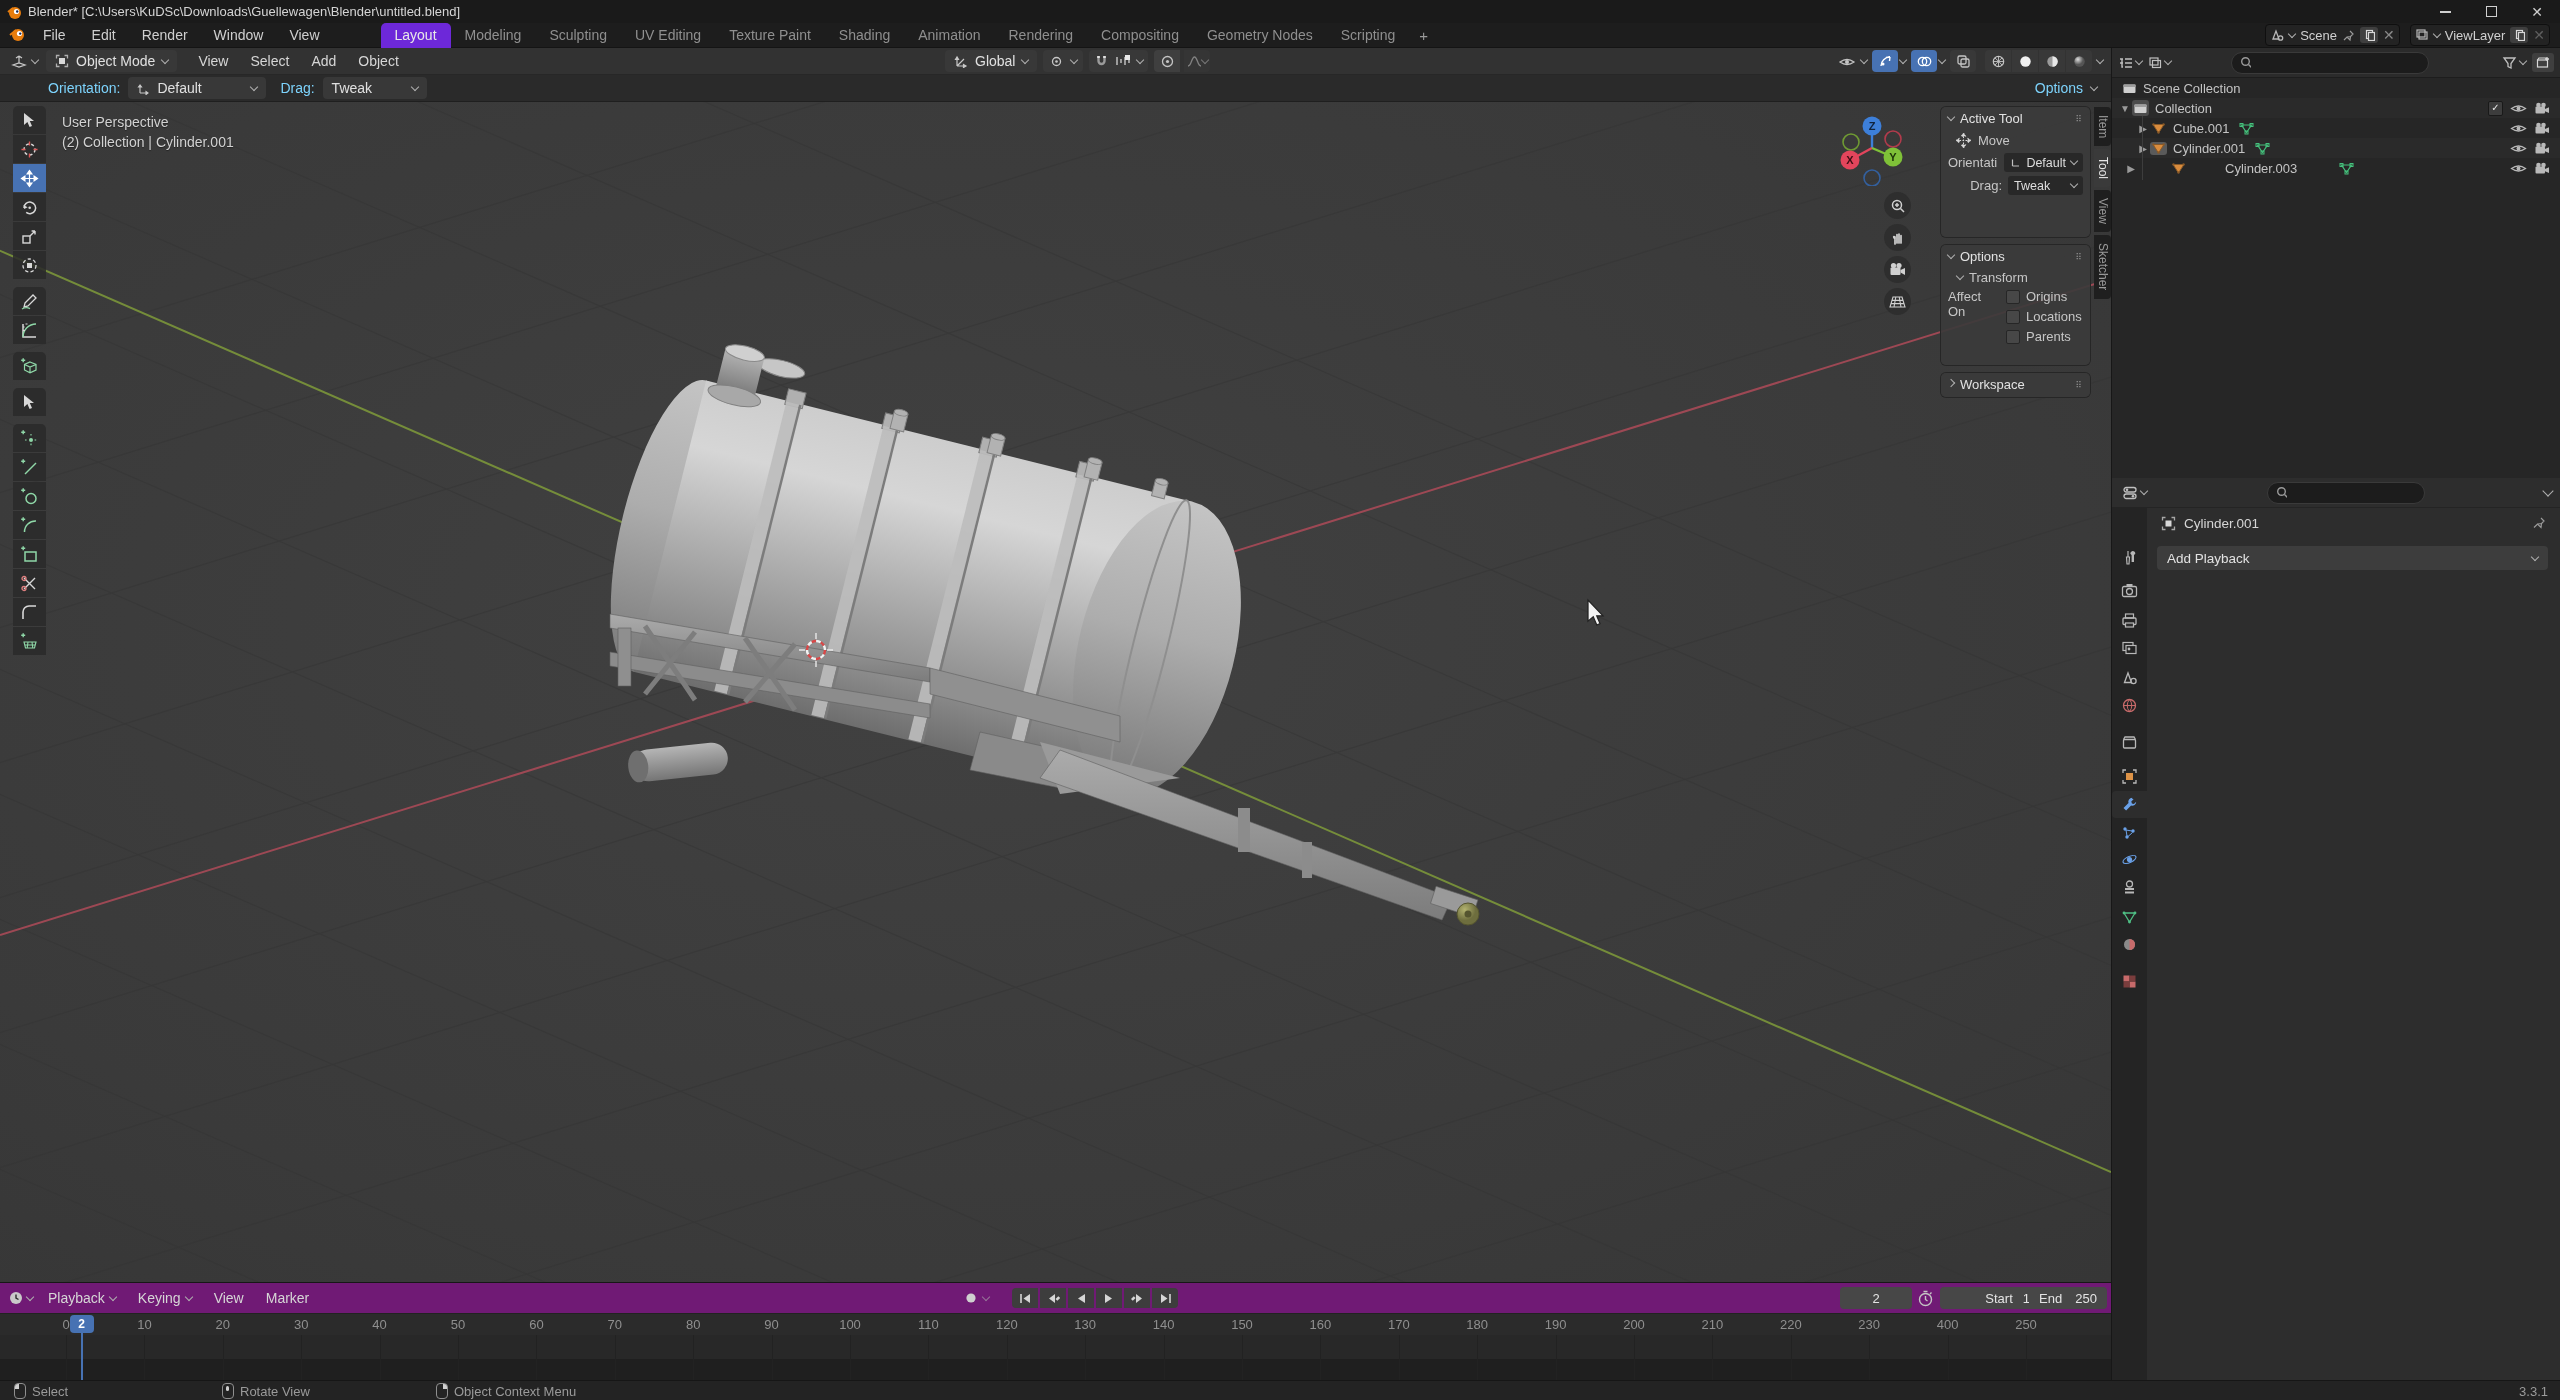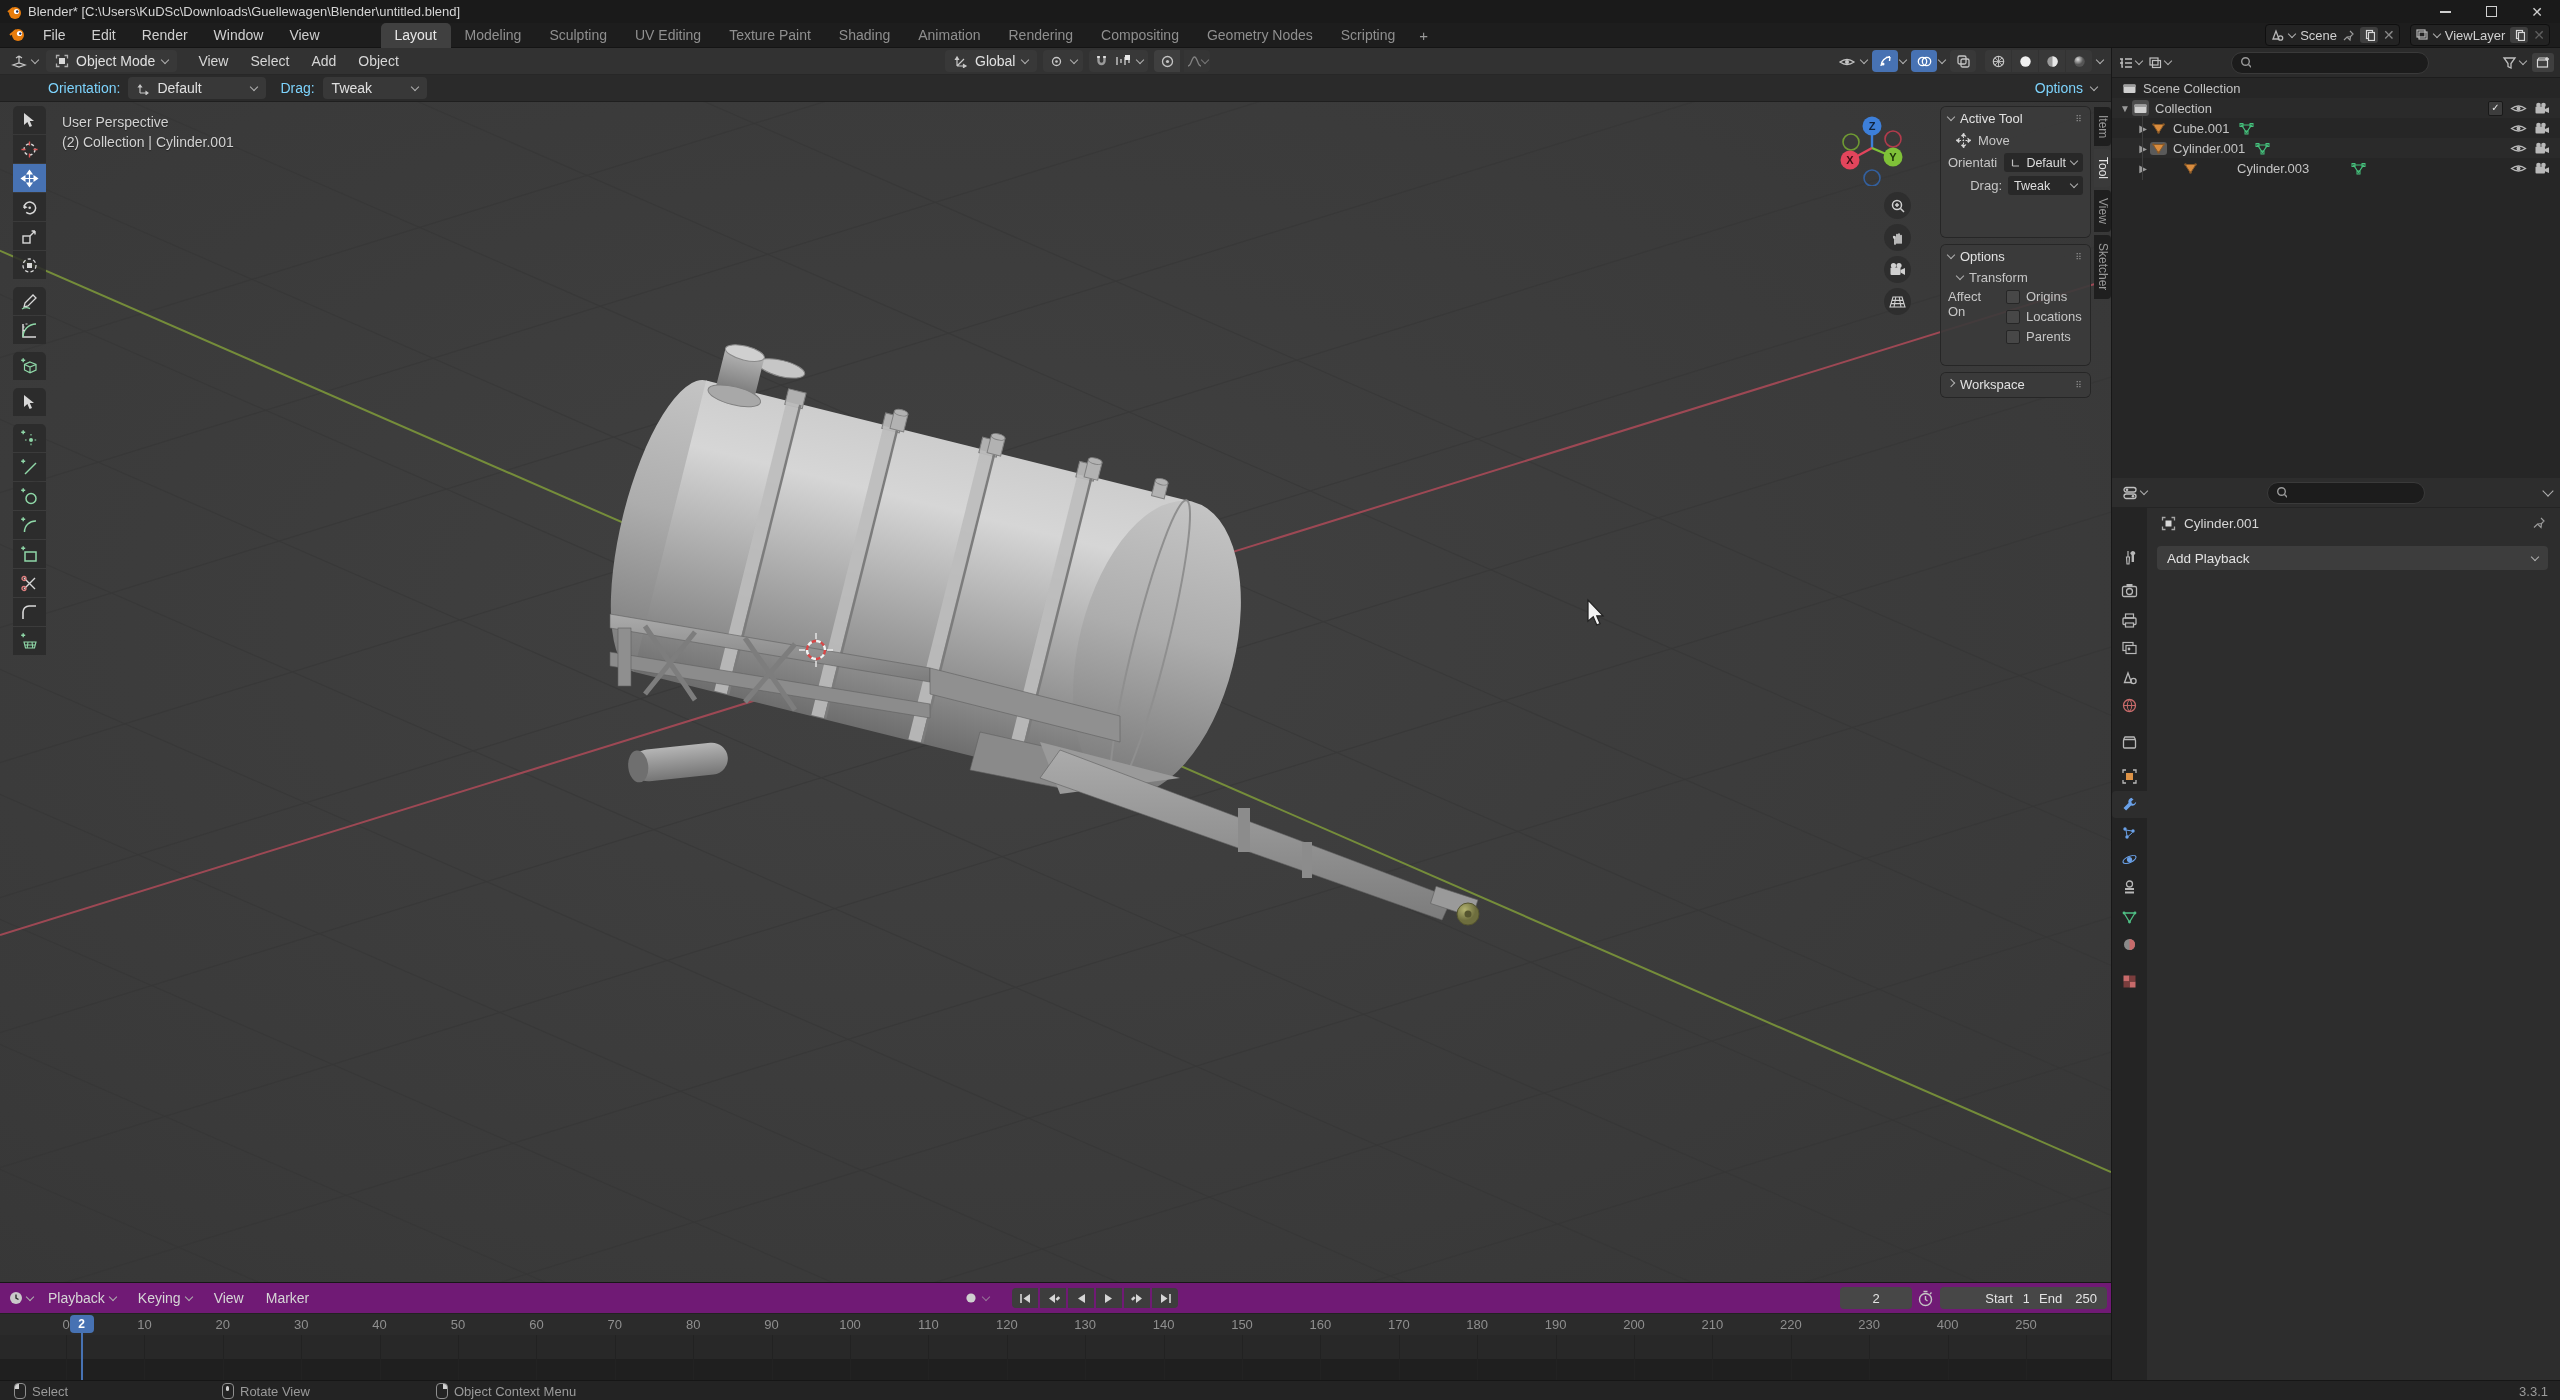--- a/index.html
+++ b/index.html
@@ -15,21 +15,21 @@
   #titlebar{left:0;top:0;width:2560px;height:23px;background:#1a1a1a;display:flex;align-items:center;}
   #titlebar .ttl{color:#d4d4d4;font-size:13px;margin-left:6px;}
   .wbtn{width:46px;height:23px;display:flex;align-items:center;justify-content:center;color:#cfcfcf;}
   #win-controls{position:absolute;right:0;top:0;display:flex;}
   .wbtn .bar{width:11px;height:2px;background:#cfcfcf;}
   .wbtn .box{width:9px;height:9px;border:1.4px solid #cfcfcf;}
   
   #topbar{left:0;top:23px;width:2560px;height:25px;background:#1d1d1d;display:flex;align-items:center;border-bottom:1px solid #141414;box-sizing:border-box;}
   .menu-item{padding:0 13px;color:#cfcfcf;font-size:14px;height:25px;display:flex;align-items:center;border-radius:4px;}
   .ws-tab{padding:0 14px;color:#8f8f8f;font-size:14px;height:25px;display:flex;align-items:center;}
-  .ws-tab.active{background:#404040;color:#e8e8e8;border-radius:5px 5px 0 0;}
+  .ws-tab.active{background:#6d28d9;color:#e8e8e8;border-radius:5px 5px 0 0;}
   .ws-add{color:#9a9a9a;padding:0 10px;font-size:15px;}
   .idblock{display:flex;align-items:center;background:#232323;border:1px solid #0f0f0f;border-radius:4px;height:20px;padding:0 4px;gap:5px;}
   .idblock .txt{color:#d0d0d0;font-size:13px;}
   .minibox{background:#3f3f3f;border-radius:3px;width:18px;height:16px;display:flex;align-items:center;justify-content:center;}
   
   #hdr1{left:0;top:48px;width:2111px;height:27px;background:#323232;display:flex;align-items:center;border-bottom:1px solid #272727;box-sizing:border-box;}
   #hdr2{left:0;top:75px;width:2111px;height:27px;background:#2a2a2a;display:flex;align-items:center;border-bottom:1px solid #1f1f1f;box-sizing:border-box;}
   .fld{background:#383838;border-radius:4px;display:flex;align-items:center;gap:7px;padding:0 9px;height:22px;color:#e0e0e0;font-size:14px;}
   .hmenu{padding:0 11px;color:#d6d6d6;font-size:14px;}
   .icbtn{width:26px;height:22px;border-radius:4px;display:flex;align-items:center;justify-content:center;}
@@ -842,21 +842,21 @@
                 <circle cx="8.5" cy="6.5" r="2" fill="#b9b9b9"></circle>
               </svg>
               <svg width="16" height="13">
                 <circle cx="4.5" cy="3" r="2.3" fill="#b9b9b9"></circle>
                 <circle cx="9.5" cy="3" r="2.3" fill="#b9b9b9"></circle>
                 <rect x="1.5" y="4.5" width="9.5" height="7" rx="1" fill="#b9b9b9"></rect>
                 <path d="M11 7 L15 5.2 V11 L11 9.2 Z" fill="#b9b9b9"></path>
               </svg>
             </span>
           </div>
-          <div class="ol-row" style="padding-left: 24px; gap: 32px;">
+          <div class="ol-row" style="padding-left: 12px; gap: 32px;">
             <span style="position:absolute;left:30px;top:-2px;bottom:-2px;width:1px;background:#3d3d3d"></span>
     <span class="tri">▶</span>
     <span class="" style="padding:0 1px;display:flex">
               <svg width="15" height="13">
                 <path d="M2 2.5 H13 L7.5 11 Z" fill="#d98c3e" stroke="#8a5a28" stroke-width="1"></path>
                 <circle cx="2.5" cy="2.5" r="1.2" fill="#8a5a28"></circle>
                 <circle cx="12.5" cy="2.5" r="1.2" fill="#8a5a28"></circle>
                 <circle cx="7.5" cy="10.5" r="1.2" fill="#8a5a28"></circle>
               </svg>
             </span>

